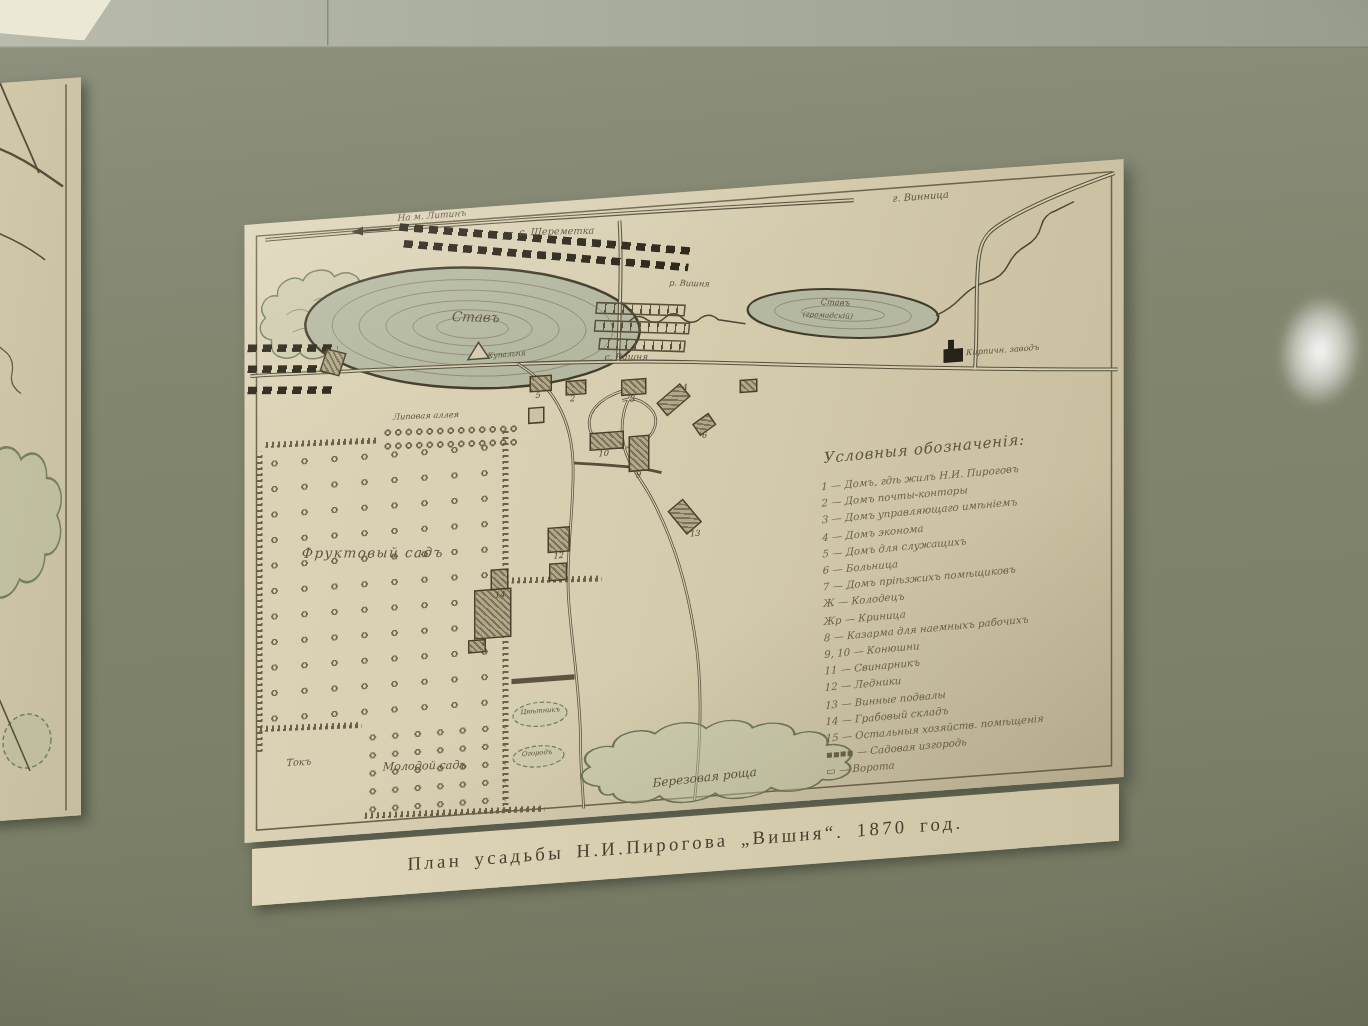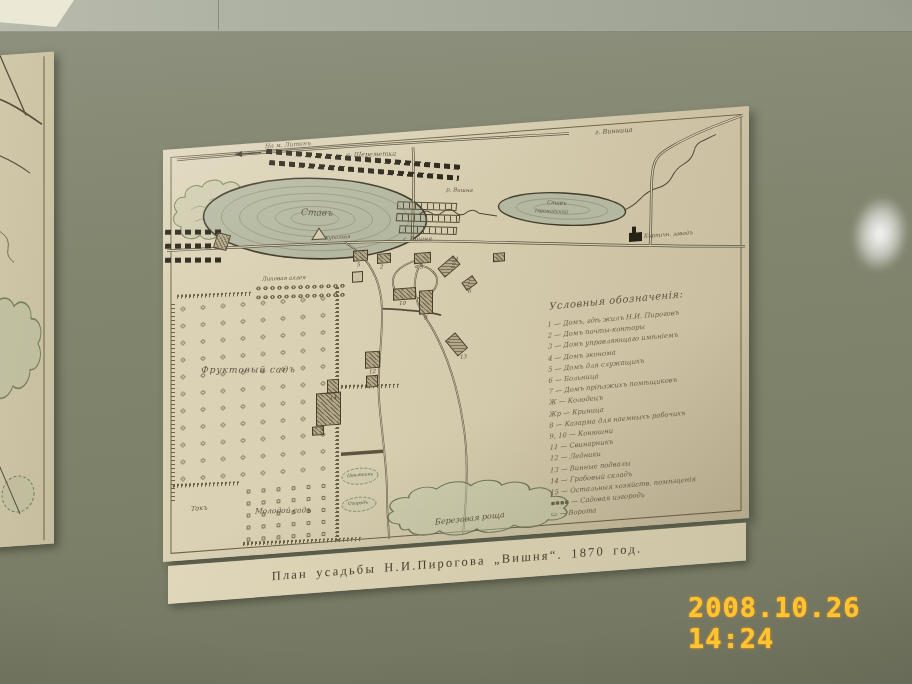--- a/index.html
+++ b/index.html
@@ -267,15 +267,14 @@
     <div class="mapshade"></div>
   </div>
 
   <div class="caption">
     <span>План усадьбы Н.И.Пирогова „Вишня“. 1870 год.</span>
   </div>
 
   <div class="shade"></div>
   <div class="glare"></div>
 
-  <div class="stamp">2008.10.26 14:24</div>
 
 </div>
 
 </body></html>

